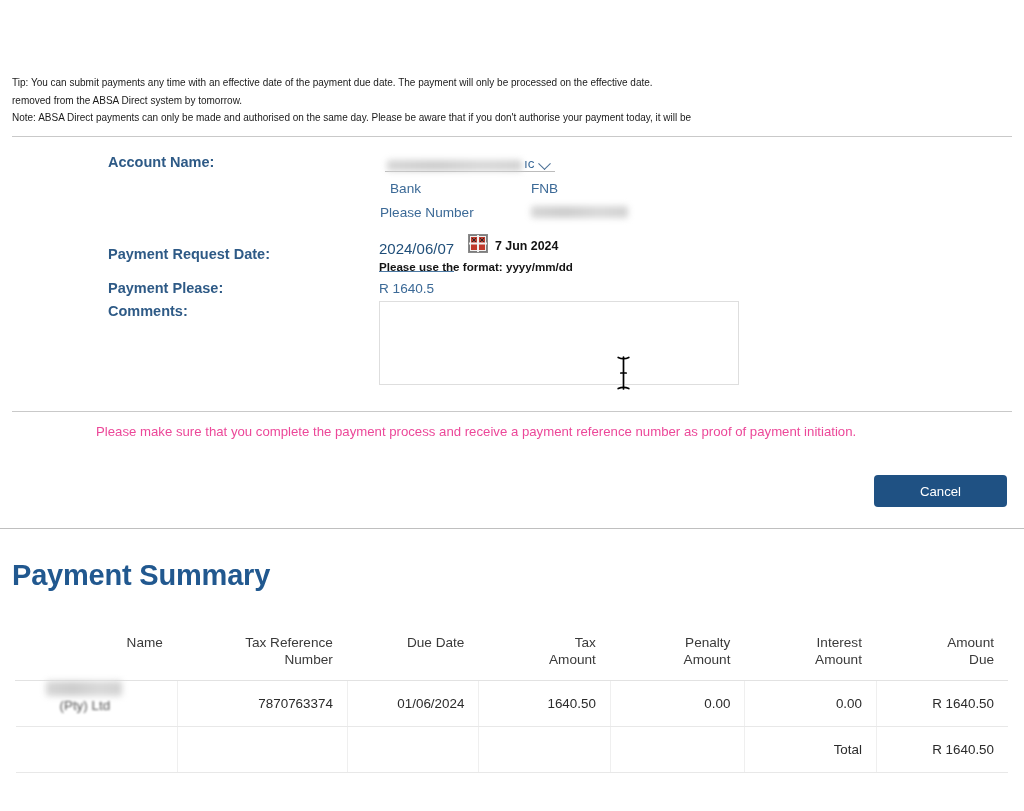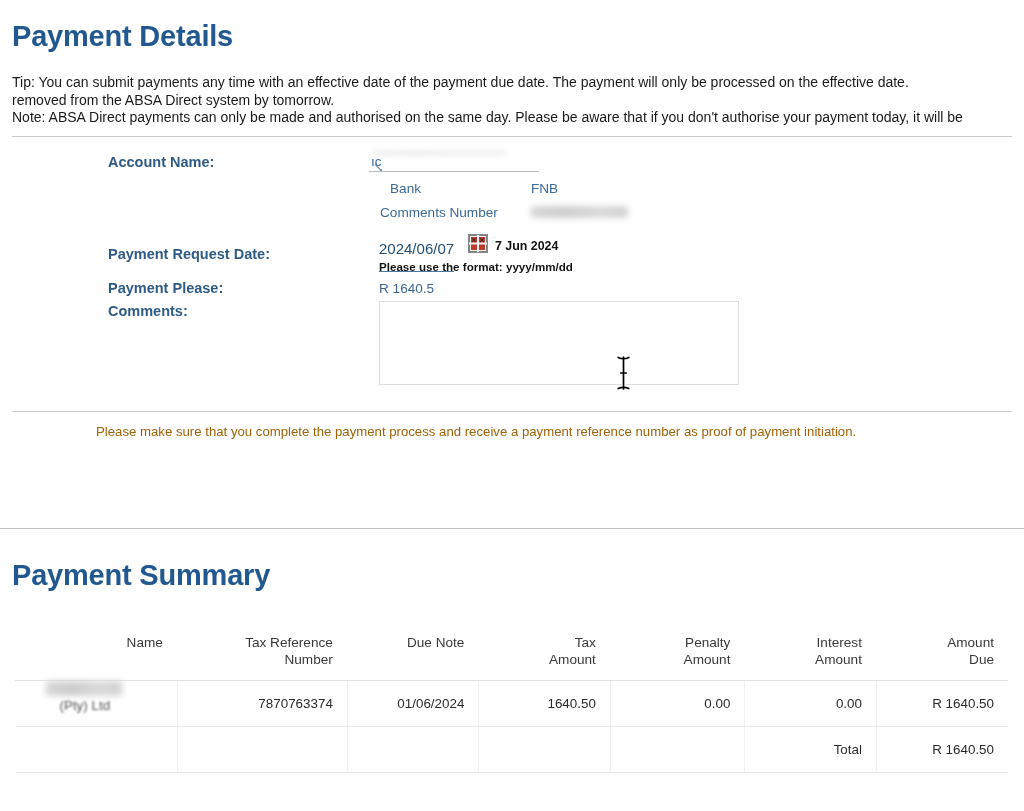--- a/index.html
+++ b/index.html
@@ -22,21 +22,21 @@
     white-space: nowrap;
   }
   #payment-details-title { left: 12px; top: 20px; }
   #payment-summary-title { left: 12px; top: 559px; }
 
   
   .notes {
     position: absolute;
     left: 12px; top: 74px;
     width: 1000px;
-    font-size: 14px;
+    font-size: 10px;
     color: #1a1a1a;
     line-height: 17.5px;
   }
   .notes div { white-space: nowrap; }
 
   
   .divider {
     position: absolute;
     height: 1px;
     background: #c9c9c9;
@@ -54,26 +54,25 @@
     white-space: nowrap;
   }
   #label-account-name   { left: 108px; top: 154px; }
   #label-request-date   { left: 108px; top: 246px; }
   #label-payment-amount { left: 108px; top: 280px; }
   #label-comments       { left: 108px; top: 303px; }
 
   
   .acct-select {
     position: absolute;
-    left: 369px; top: 152px;
+    left: 385px; top: 152px;
     width: 170px; height: 20px;
     border-bottom: 1px solid #bcbcbc;
-    display: flex; align-items: flex-start;
+    display: flex; align-items: flex-end;
     cursor: pointer;
-    flex-direction: column;
   }
   .blur-bar {
     background: linear-gradient(90deg,#d6d6d6,#cdcdcd 35%,#d9d9d9 70%,#d2d2d2);
     filter: blur(3px);
     border-radius: 2px;
   }
   .acct-select .blur-bar { width: 135px; height: 11px; margin-left: 2px; }
   .acct-select .tail {
     font-size: 13.5px; color:#3b6a99; margin-left: 2px;
     font-family: "Liberation Sans", sans-serif;
@@ -168,21 +167,21 @@
     left: 615px; top: 354px;
     width: 17px; height: 38px;
     pointer-events: none;
   }
 
   
   #payment-warning {
     position: absolute;
     left: 96px; top: 424px;
     font-size: 13.2px;
-    color: #a16207;
+    color: #ec4899;
     white-space: nowrap;
     text-align: right;
   }
 
   
   .btn {
     position: absolute;
     height: 32px;
     background: #1f5183;
     color: #ffffff;
@@ -239,42 +238,41 @@
     filter: blur(1.1px);
   }
   #total-label { text-align: right; }
   .empty-cell { border-left: 1px solid #efefef; }
 </style>
 </head>
 <body>
 
 <div class="page">
 
-  <div class="h-title" id="payment-details-title">Payment Details</div>
 
   <div class="notes">
     <div>Tip: You can submit payments any time with an effective date of the payment due date. The payment will only be processed on the effective date.</div>
     <div>removed from the ABSA Direct system by tomorrow.</div>
     <div>Note: ABSA Direct payments can only be made and authorised on the same day. Please be aware that if you don't authorise your payment today, it will be</div>
   </div>
 
   <div class="divider" id="divider-top"></div>
 
   <div class="form-label" id="label-account-name">Account Name:</div>
 
   <div class="acct-select">
     <span class="blur-bar"></span>
     <span class="tail">ıc</span>
     <span class="chev"></span>
   </div>
 
   <div class="kv-key" id="bank-key">Bank</div>
   <div class="kv-val" id="bank-val">FNB</div>
 
-  <div class="kv-key" id="acctnum-key">Comments Number</div>
+  <div class="kv-key" id="acctnum-key">Please Number</div>
   <div class="blur-bar" id="acctnum-blur"></div>
 
   <div class="form-label" id="label-request-date">Payment Request Date:</div>
   <div class="date-field">2024/06/07</div>
 
   <span class="cal-icon">
     <svg width="18" height="17" viewBox="0 0 18 17" xmlns="http://www.w3.org/2000/svg">
       <rect x="0.5" y="0.5" width="17" height="16" fill="#f2f2f2" stroke="#7d7d7d"></rect>
       <rect x="2" y="2" width="6" height="6" fill="#c0392b"></rect>
       <rect x="10" y="2" width="6" height="6" fill="#c0392b"></rect>
@@ -308,34 +306,35 @@
       <path d="M3.2 3.4 Q8.5 6 13.8 3.4"></path>
       <path d="M3.2 34.6 Q8.5 32 13.8 34.6"></path>
       <path d="M5.8 19 L11.2 19"></path>
     </g>
   </svg>
 
   <div class="divider" id="divider-mid"></div>
 
   <div id="payment-warning">Please make sure that you complete the payment process and receive a payment reference number as proof of payment initiation.</div>
 
+  <button class="btn" id="cancel-button">Cancel</button>
 
   <div class="divider" id="divider-bottom"></div>
 
   <div class="h-title" id="payment-summary-title">Payment Summary</div>
 
   <table id="summary-table">
     <thead>
       <tr>
         <th class="col-name">Name</th>
         <th class="col-ref">
           <span>Tax Reference</span><br>
           <span>Number</span>
         </th>
-        <th class="col-due">Due Note</th>
+        <th class="col-due">Due Date</th>
         <th class="col-tax">
           <span>Tax</span><br>
           <span>Amount</span>
         </th>
         <th class="col-pen">
           <span>Penalty</span><br>
           <span>Amount</span>
         </th>
         <th class="col-int">
           <span>Interest</span><br>

